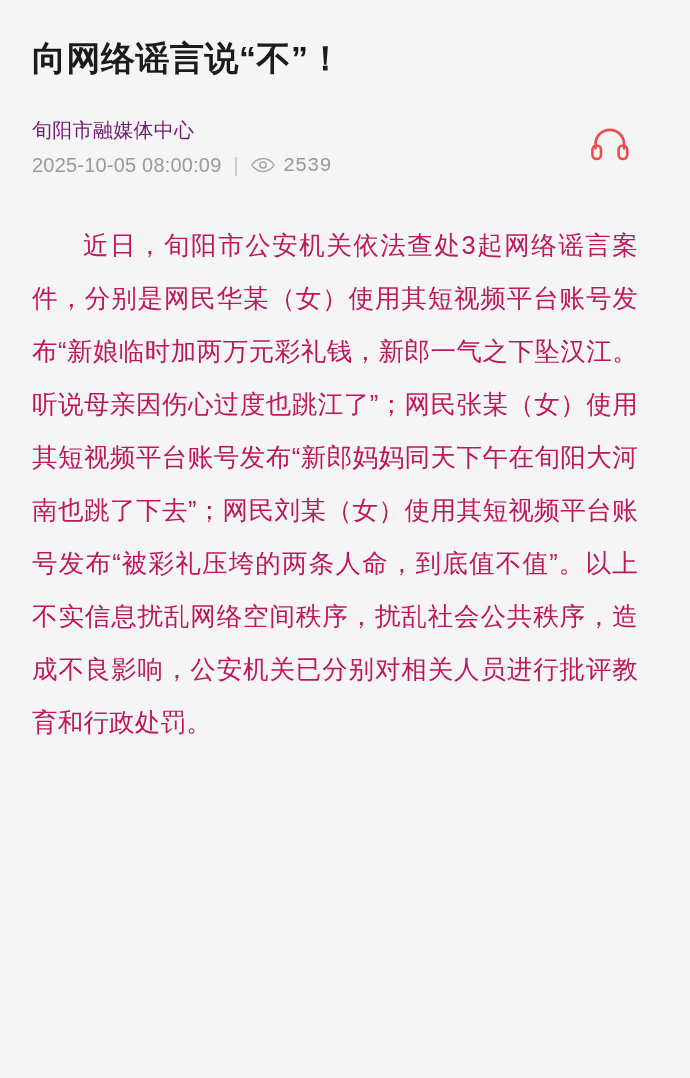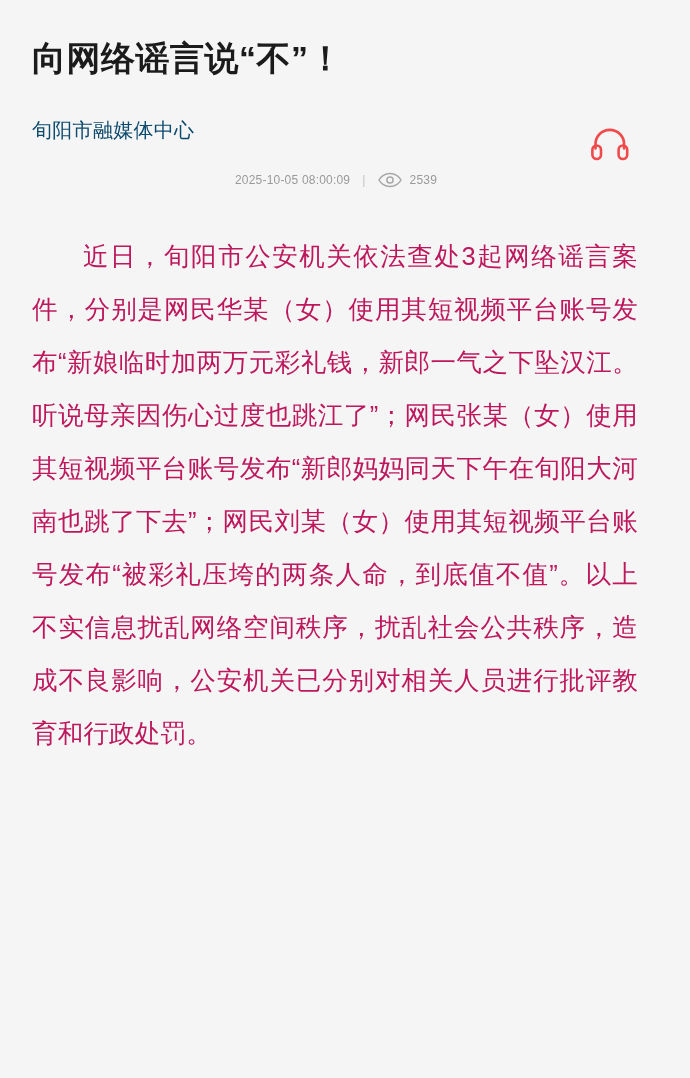--- a/index.html
+++ b/index.html
@@ -31,47 +31,47 @@
     margin: 8px 0 0 0;
     padding: 0 4px 0 2px;
   }
   .meta-block {
     margin-top: 34px;
     padding-left: 2px;
     position: relative;
   }
   .source-name {
     font-size: 20px;
-    color: #0c4a6e;
+    color: #701a75;
     letter-spacing: 0.3px;
     line-height: 1.4;
   }
   .meta-line {
-    margin-top: 28px;
+    margin-top: 10px;
     display: flex;
     align-items: center;
-    font-size: 12px;
+    font-size: 20px;
     color: #9a9a9a;
     letter-spacing: 0.2px;
-    justify-content: center;
   }
   .meta-date {
     white-space: nowrap;
   }
   .meta-sep {
     margin: 0 12px;
     color: #c3c3c3;
   }
   .eye-icon {
     display: inline-flex;
     align-items: center;
     margin-right: 8px;
   }
   .view-count {
     white-space: nowrap;
+    font-family: Liberation Mono, monospace;
   }
   .headphone-icon {
     position: absolute;
     right: 8px;
     top: 6px;
     width: 44px;
     height: 44px;
     display: flex;
     align-items: center;
     justify-content: center;

